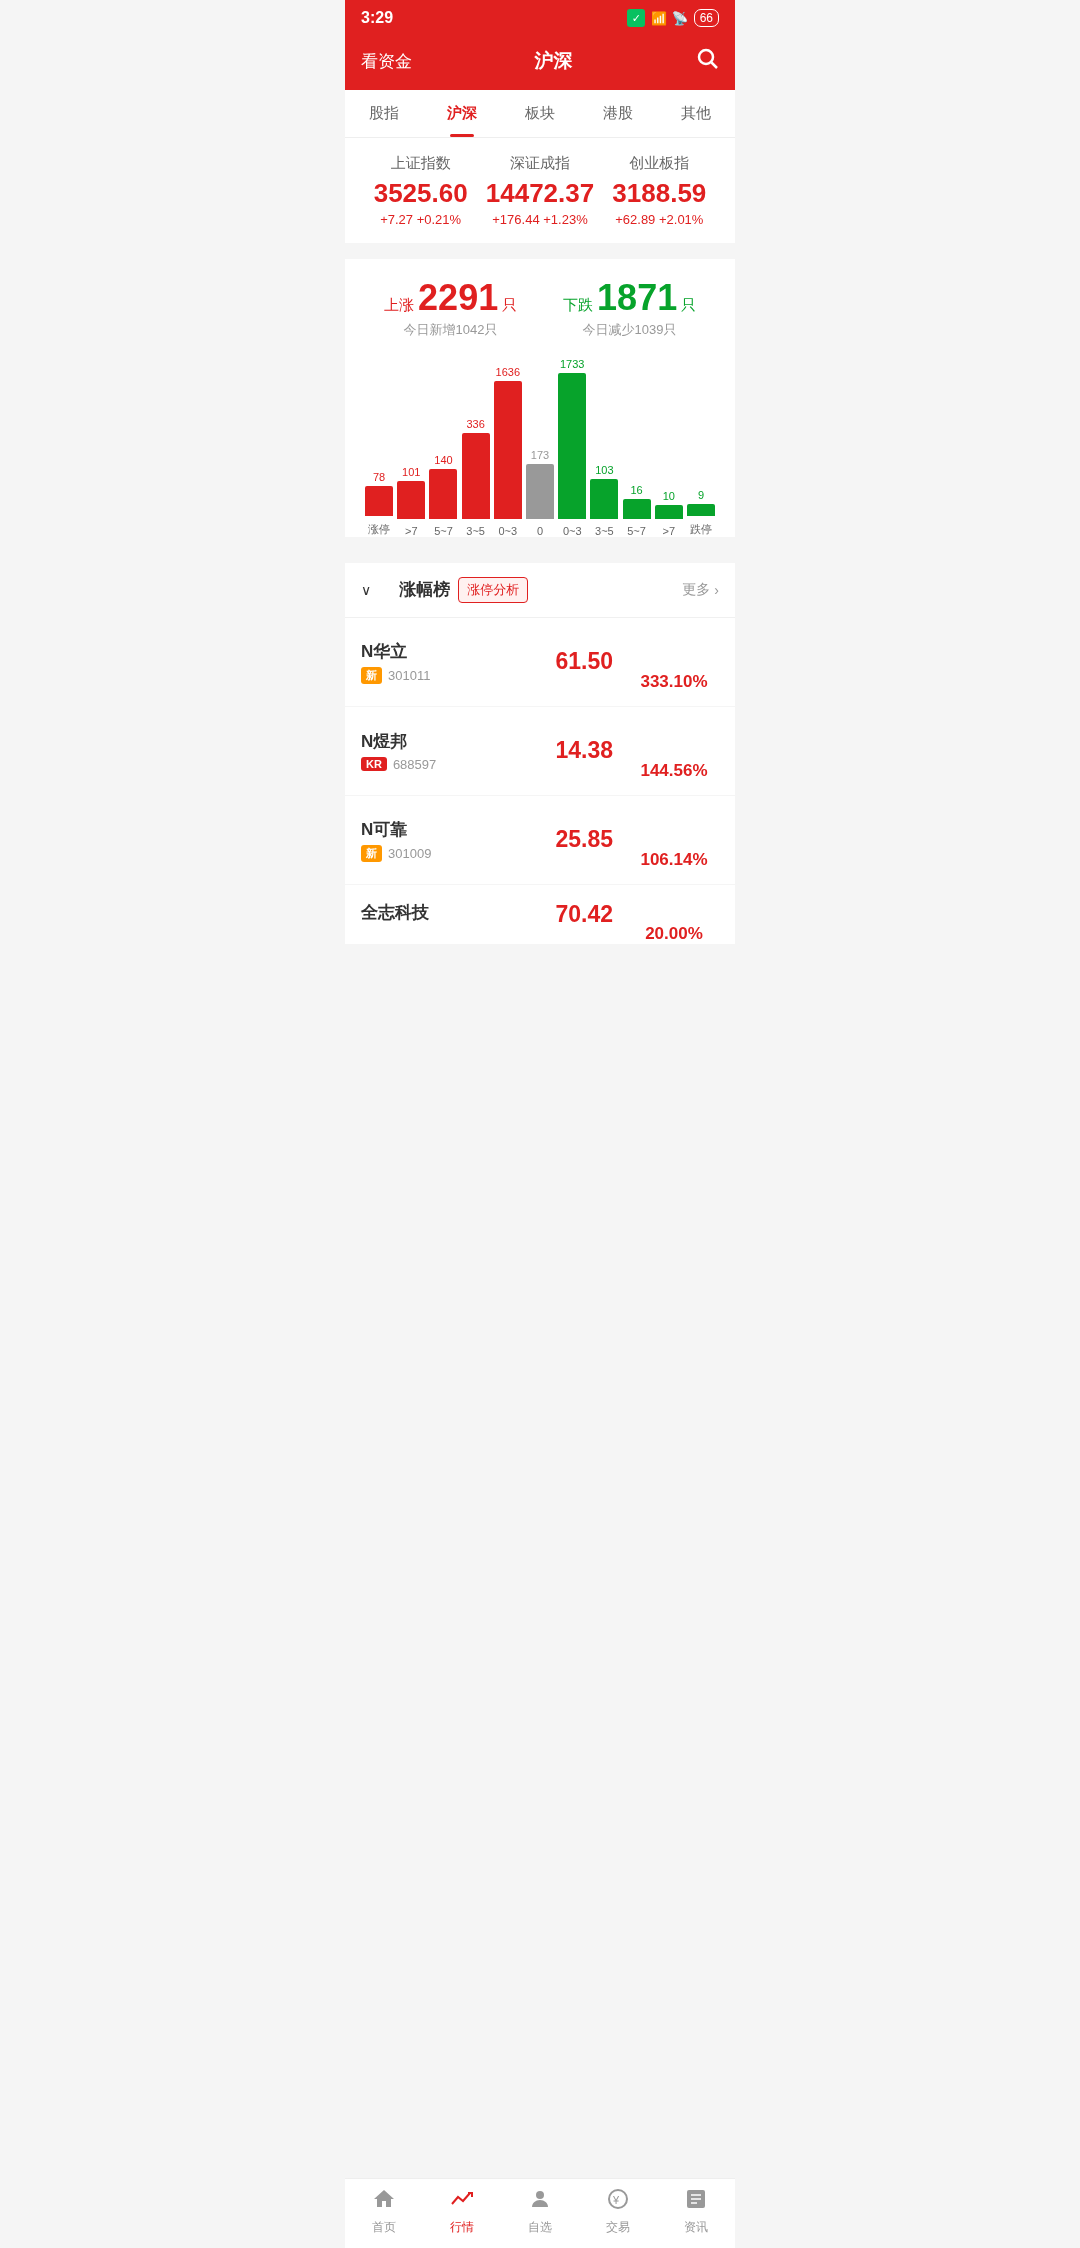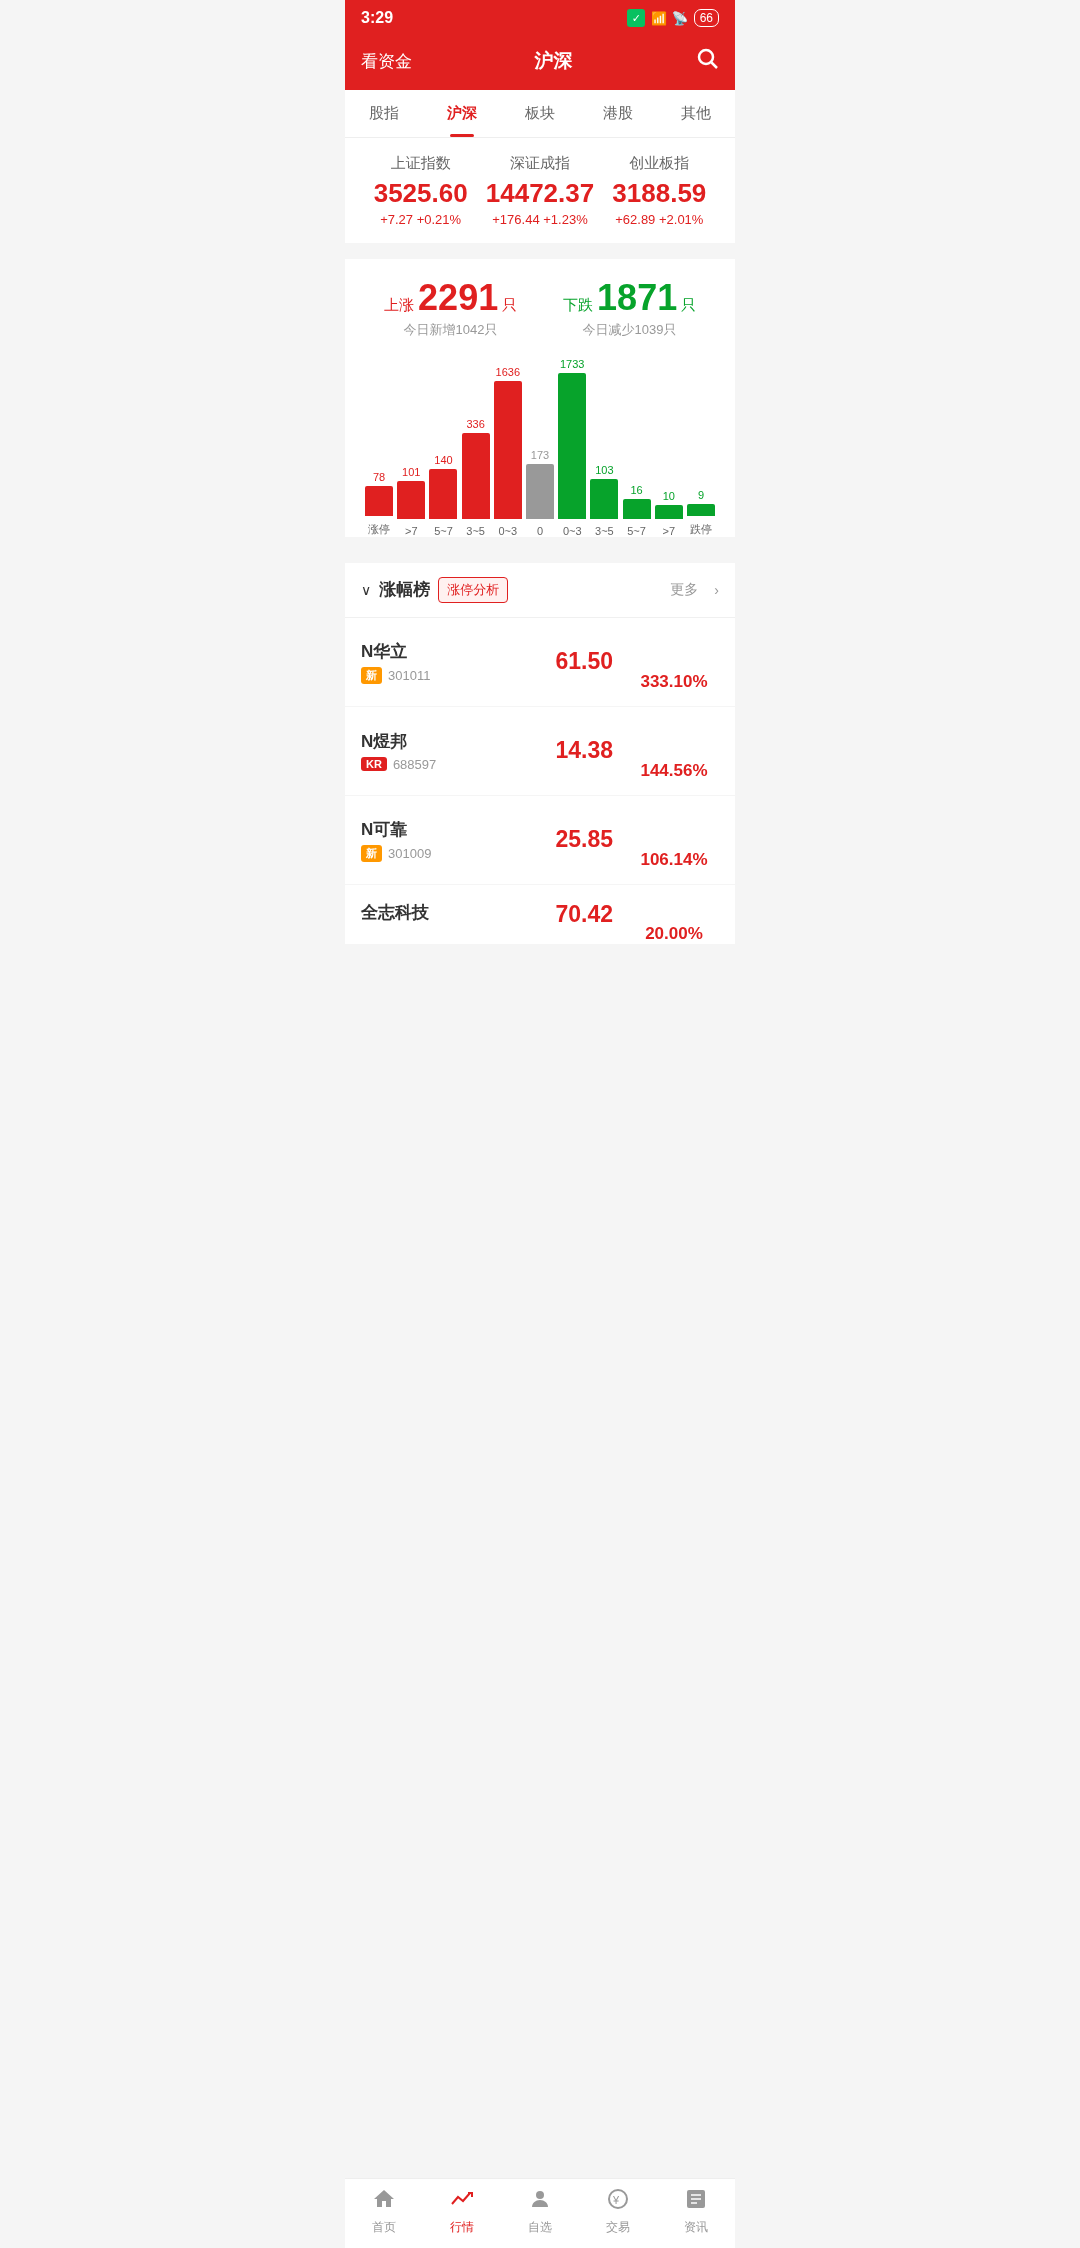--- a/index.html
+++ b/index.html
@@ -149,34 +149,34 @@
       align-items: center;
       padding: 14px 16px;
       border-bottom: 1px solid #f0f0f0;
     }
     .list-header-left {
       display: flex;
       align-items: center;
       gap: 8px;
     }
     .collapse-icon { color: #333; font-size: 14px; }
-    .list-title { font-size: 17px; font-weight: 600; color: #333; }
+    .list-title { font-size: 17px; font-weight: 600; color: #333; margin-left: 20px; }
     .tag-btn {
       background: #fff1f0;
       color: #e02020;
       border: 1px solid #e02020;
       border-radius: 4px;
       padding: 3px 8px;
       font-size: 13px;
     }
     .list-header-right {
       margin-left: auto;
       display: flex;
       align-items: center;
-      gap: 16px;
+      gap: 4px;
       color: #999;
       font-size: 14px;
     }
 
     
     .stock-item {
       display: flex;
       align-items: center;
       padding: 14px 16px;
       border-bottom: 1px solid #f5f5f5;

